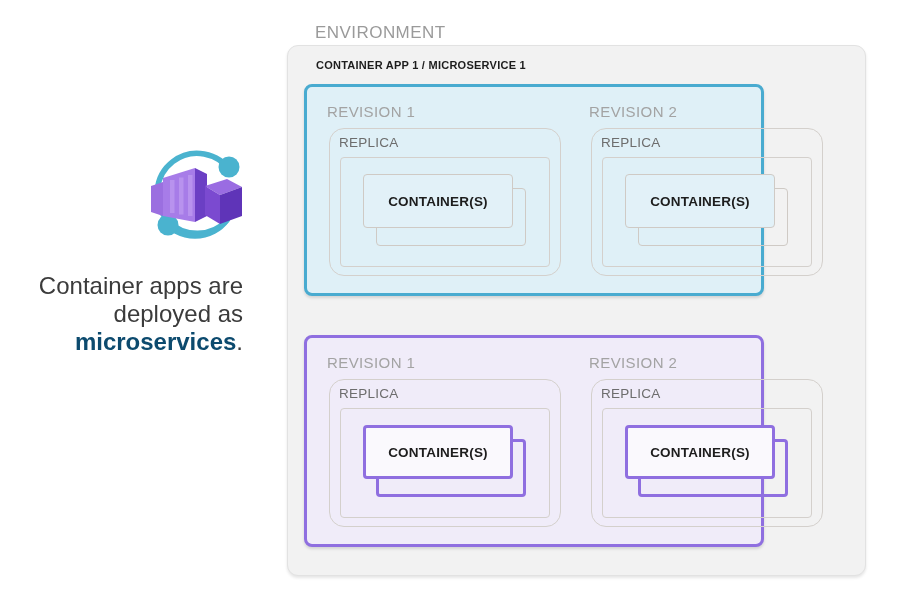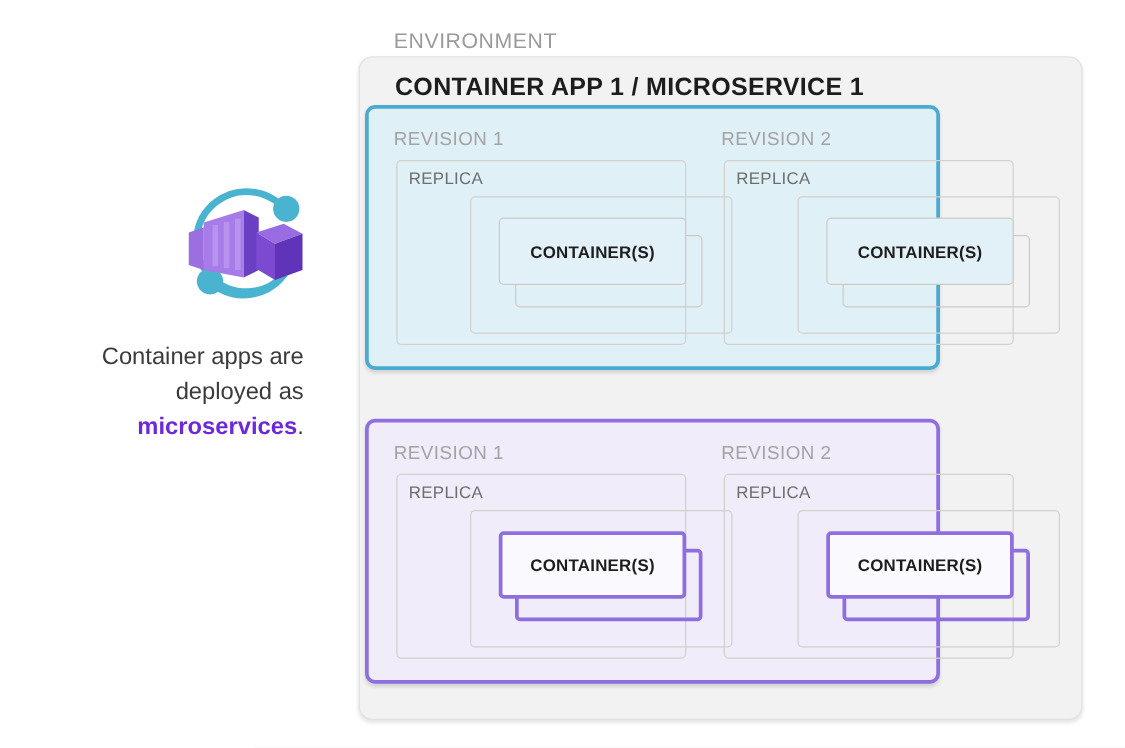--- a/index.html
+++ b/index.html
@@ -11,47 +11,47 @@
   .stage{position:absolute;inset:0;}
 
   
   .left-panel{position:absolute;left:0;top:0;width:287px;height:598px;}
 
   .logo-wrap{position:absolute;left:143px;top:142px;width:108px;height:108px;}
   .logo-wrap svg{display:block;width:108px;height:108px;}
 
   .caption{
     position:absolute;left:28px;top:272px;width:215px;
-    text-align:right;color:#3b3b3b;font-size:19px;line-height:28px;
+    text-align:right;color:#3b3b3b;font-size:24px;line-height:28px;
     font-weight:400;
   }
-  .caption b{font-weight:700;color:#6d28d9;}
+  .caption b{font-weight:700;color:#0c4a6e;}
 
   
   .env-label{
     position:absolute;left:315px;top:23px;
     font-size:17px;letter-spacing:.45px;color:#9a9a9a;font-weight:400;
   }
   .env-box{
     position:absolute;left:287px;top:45px;width:579px;height:531px;
     background:#f2f2f2;border:1px solid #e2e2e2;border-radius:11px;
     box-shadow:0 2px 3px rgba(0,0,0,.10);
     box-sizing:border-box;
   }
 
   
   .app-heading{
     position:absolute;left:28px;
-    font-size:20px;font-weight:700;color:#1d1d1d;letter-spacing:.25px;
+    font-size:11px;font-weight:700;color:#1d1d1d;letter-spacing:.25px;
   }
   .app-heading.h1{top:13px;}
   .app-heading.h2{top:265px;}
 
   .app-box{
-    position:absolute;left:4px;width:460px;height:212px;
+    position:absolute;left:16px;width:460px;height:212px;
     border-radius:8px;box-sizing:border-box;
   }
   .app-box.blue{
     top:38px;background:#dff0f7;border:3px solid #49abd0;
     box-shadow:0 2px 3px rgba(0,0,0,.13);
   }
   .app-box.purple{
     top:289px;background:#f0ecf9;border:3px solid #8f6fe0;
     box-shadow:0 2px 3px rgba(0,0,0,.13);
   }
@@ -61,29 +61,29 @@
   .revision.r1{left:10px;}
   .revision.r2{left:272px;}
 
   .revision-label{
     position:absolute;left:10px;top:8px;
     font-size:15px;letter-spacing:.4px;color:#a3a3a3;font-weight:400;
   }
 
   .replica{
     position:absolute;left:12px;top:33px;width:232px;height:148px;
-    border:1.5px solid #d4d0cc;border-radius:4px;box-sizing:border-box;
+    border:1.5px solid #d4d0cc;border-radius:15px;box-sizing:border-box;
   }
   .replica-label{
     position:absolute;left:9px;top:6px;
     font-size:13.5px;letter-spacing:.25px;color:#6d6d6d;font-weight:400;
   }
   .replica-inner{
     position:absolute;left:10px;top:28px;width:210px;height:110px;
-    border:1.5px solid #d4d0cc;border-radius:4px;box-sizing:border-box;margin-left:48px;
+    border:1.5px solid #d4d0cc;border-radius:4px;box-sizing:border-box;
   }
 
   
   .ctr-back{
     position:absolute;left:35px;top:30px;width:150px;height:58px;
     border-radius:4px;box-sizing:border-box;
   }
   .ctr-front{
     position:absolute;left:22px;top:16px;width:150px;height:54px;
     border-radius:4px;box-sizing:border-box;

